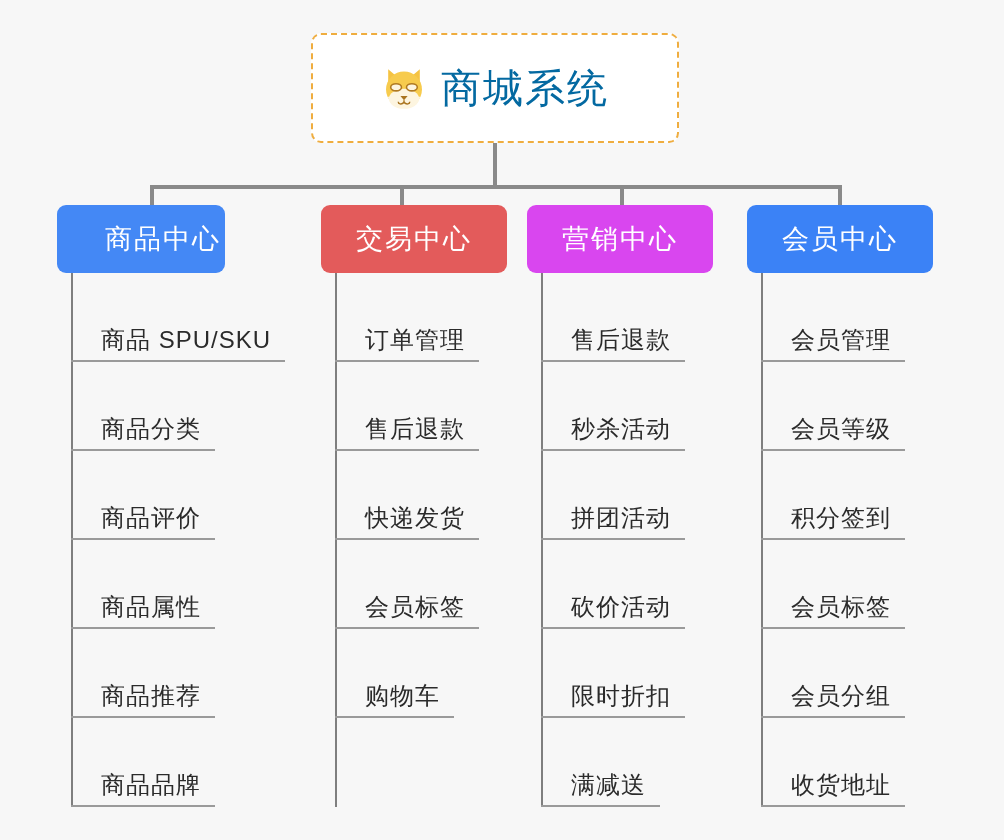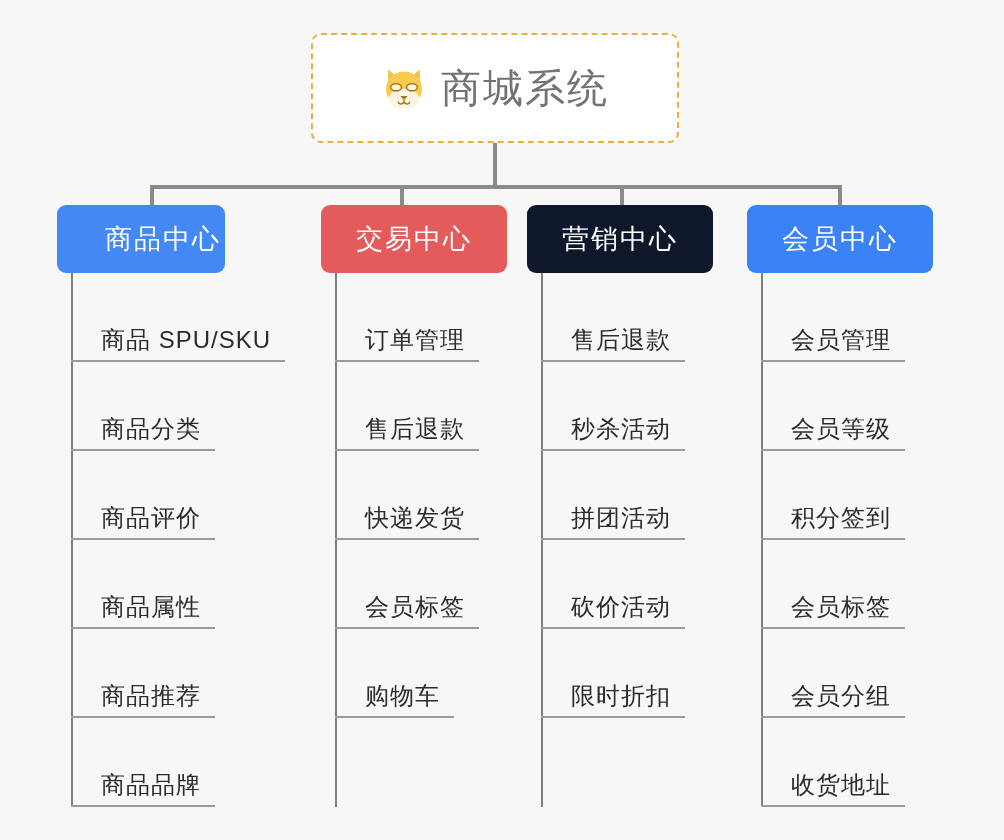--- a/index.html
+++ b/index.html
@@ -123,21 +123,21 @@
         <path d="M32 59 A25 25 0 0 0 55 44 L9 44 A25 25 0 0 0 32 59 Z" fill="#fdf5e0"></path>
         <ellipse cx="32" cy="47" rx="21" ry="14" fill="#fdf5e0"></ellipse>
         <ellipse cx="21" cy="31" rx="7.5" ry="5" fill="#fdf5e0" stroke="#b07a22" stroke-width="2.2"></ellipse>
         <ellipse cx="43" cy="31" rx="7.5" ry="5" fill="#fdf5e0" stroke="#b07a22" stroke-width="2.2"></ellipse>
         <path d="M27 43 L37 43 L32 49 Z" fill="#a9741f"></path>
         <path d="M32 49 L32 52" stroke="#a9741f" stroke-width="2" fill="none"></path>
         <path d="M32 52 C28 56 24 54 24 51" stroke="#a9741f" stroke-width="2" fill="none"></path>
         <path d="M32 52 C36 56 40 54 40 51" stroke="#a9741f" stroke-width="2" fill="none"></path>
       </svg>
     </span>
-    <span class="root-title" style="color: #737373;">商城系统</span>
+    <span class="root-title" style="color: #0369a1;">商城系统</span>
   </div>
 
   <div class="conn conn-v" style="left: 493px; top: 143px; height: 44px; background: rgb(138, 138, 138);"></div>
 
   <div class="conn conn-h" style="left: 150px; top: 185px; width: 690px; background: rgb(138, 138, 138);"></div>
 
   <div class="conn conn-v" style="left: 150px; top: 185px; height: 22px; background: rgb(138, 138, 138);"></div>
   <div class="conn conn-v" style="left: 400px; top: 185px; height: 22px; background: rgb(138, 138, 138);"></div>
   <div class="conn conn-v" style="left: 620px; top: 185px; height: 22px; background: rgb(138, 138, 138);"></div>
   <div class="conn conn-v" style="left: 838px; top: 185px; height: 22px; background: rgb(138, 138, 138);"></div>
@@ -209,21 +209,21 @@
       </div>
       <div class="leaf-item">
         <div class="leaf-inner">
           <span class="leaf-label">购物车</span>
         </div>
       </div>
     </div>
   </div>
 
   <div class="column col-2">
-    <div class="cat-header" style="background: #0f172a;">
+    <div class="cat-header" style="background: #d946ef;">
       <span>营销中心</span>
     </div>
     <div class="trunk" style="height: 534px;"></div>
     <div class="leaf-list">
       <div class="leaf-item">
         <div class="leaf-inner">
           <span class="leaf-label">售后退款</span>
         </div>
       </div>
       <div class="leaf-item">
@@ -237,20 +237,25 @@
         </div>
       </div>
       <div class="leaf-item">
         <div class="leaf-inner">
           <span class="leaf-label">砍价活动</span>
         </div>
       </div>
       <div class="leaf-item">
         <div class="leaf-inner">
           <span class="leaf-label">限时折扣</span>
+        </div>
+      </div>
+      <div class="leaf-item">
+        <div class="leaf-inner">
+          <span class="leaf-label">满减送</span>
         </div>
       </div>
     </div>
   </div>
 
   <div class="column col-3">
     <div class="cat-header" style="background: #3b82f6;">
       <span>会员中心</span>
     </div>
     <div class="trunk" style="height: 534px;"></div>

